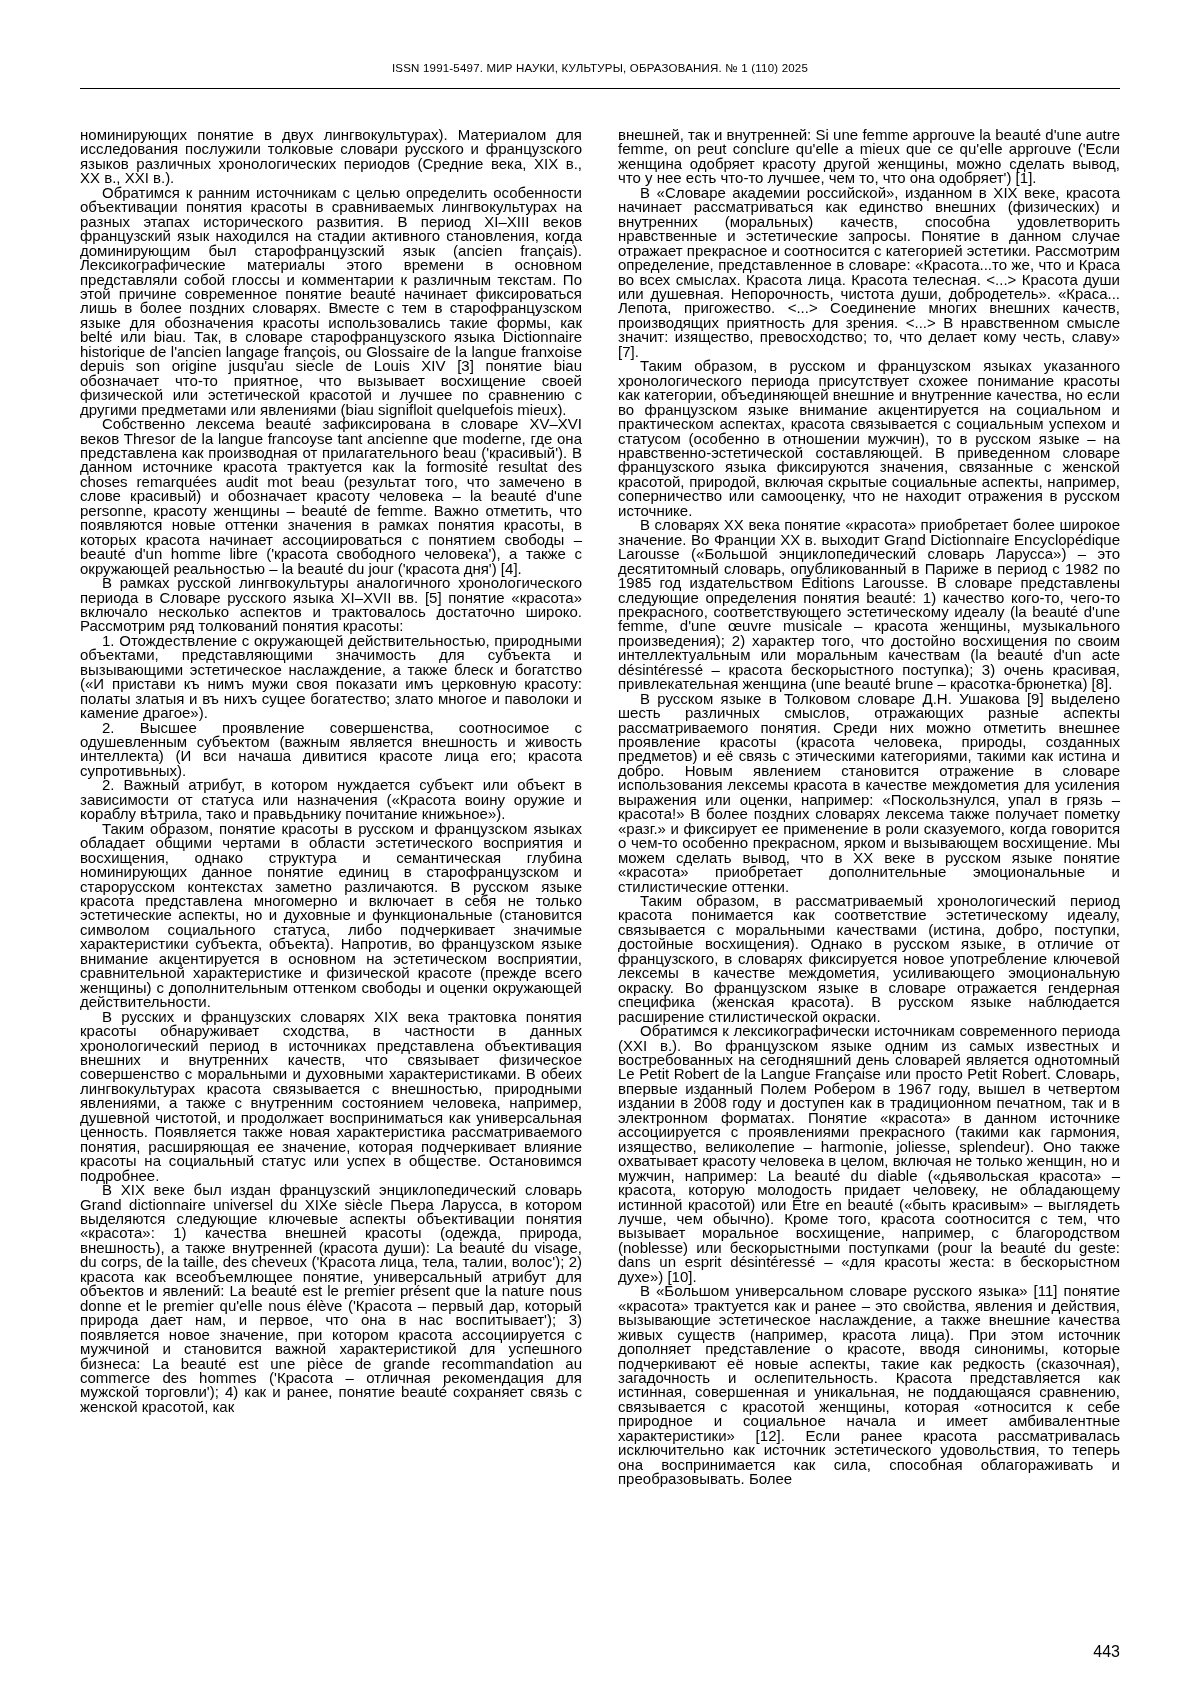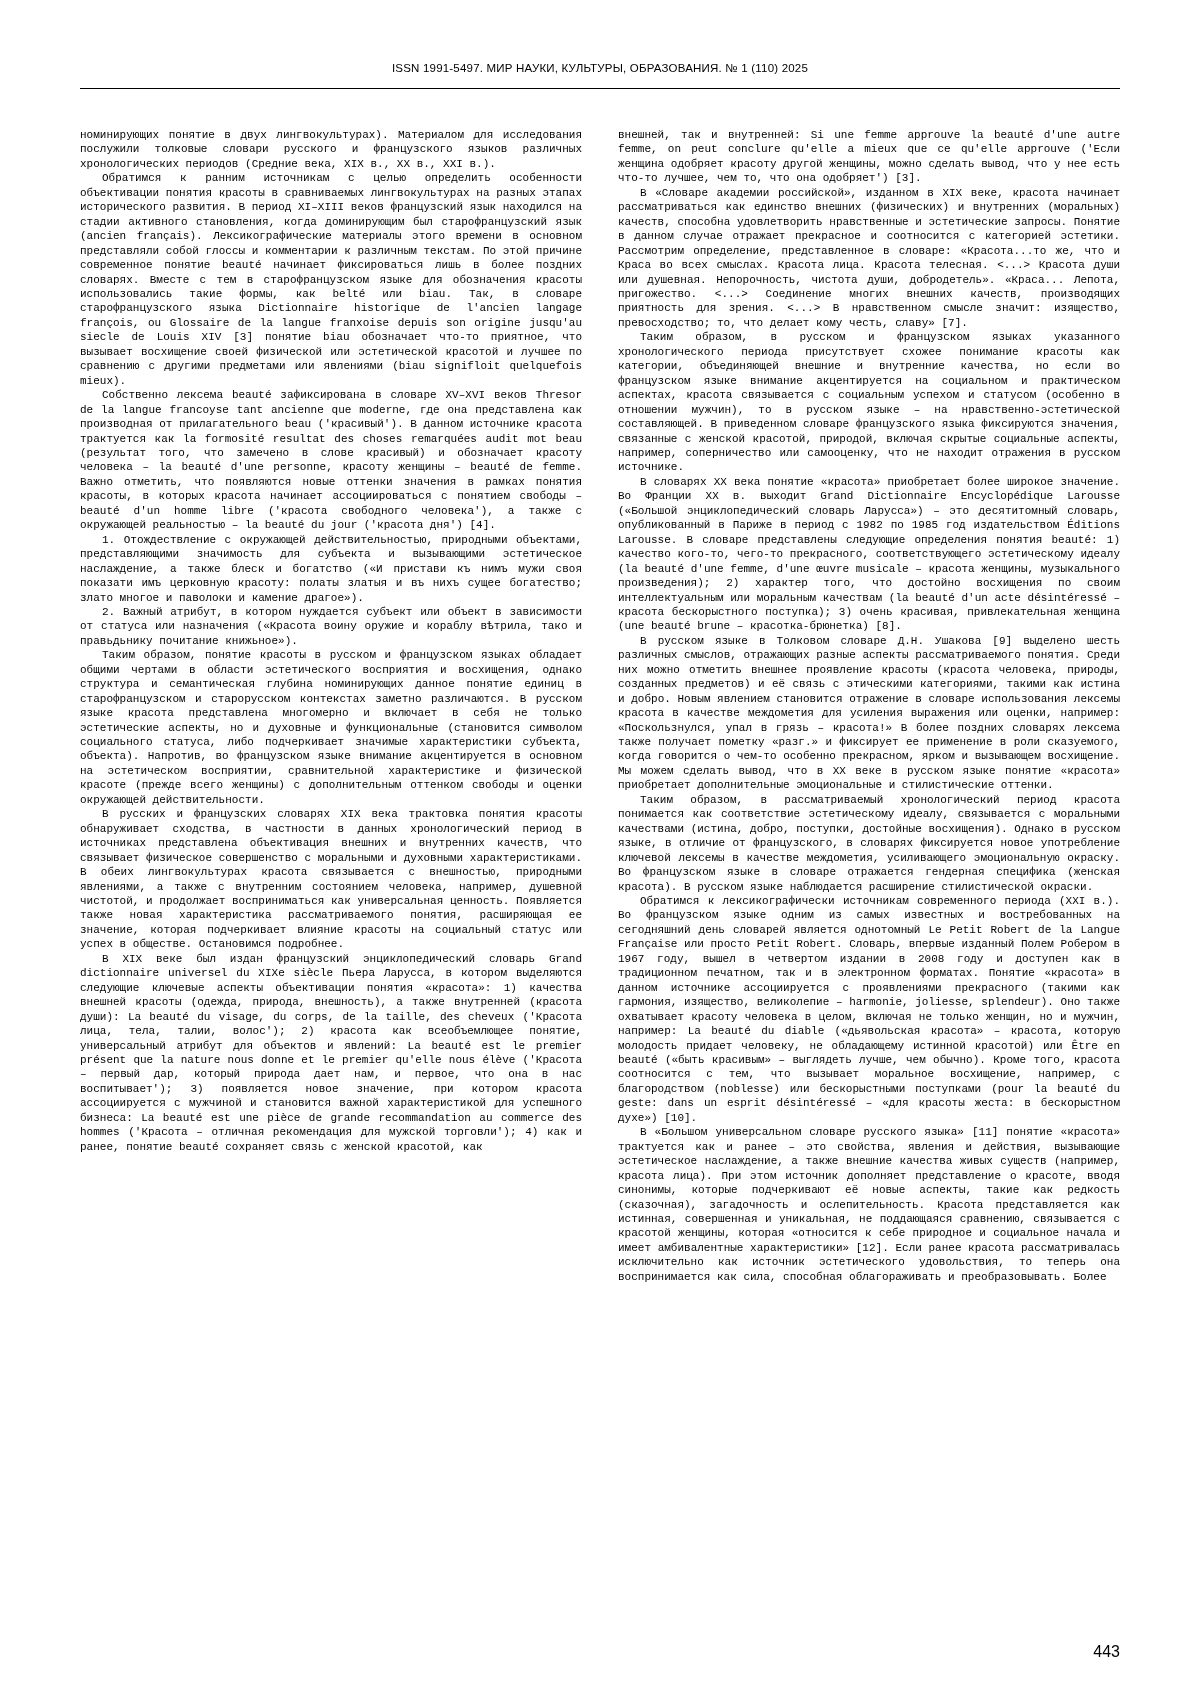--- a/index.html
+++ b/index.html
@@ -43,26 +43,25 @@
     position: absolute;
     top: 128px;
     left: 80px;
     right: 80px;
     bottom: 70px;
     display: flex;
     gap: 36px;
   }
   .col {
     width: 502px;
-    font-size: 11px;
+    font-size: 15px;
     line-height: 14.45px;
     text-align: justify;
     text-justify: inter-word;
     hyphens: auto;
-    font-family: Liberation Mono, monospace;
   }
   .col p {
     margin: 0;
     text-indent: 22px;
   }
   .col p.noindent {
     text-indent: 0;
   }
   .col p.num {
     text-indent: 22px;
@@ -81,29 +80,31 @@
 
   <div class="header">ISSN 1991-5497. МИР НАУКИ, КУЛЬТУРЫ, ОБРАЗОВАНИЯ. № 1 (110) 2025</div>
   <div class="header-rule"></div>
 
   <div class="columns">
 
     <div class="col">
       <p class="noindent">номинирующих понятие в двух лингвокультурах). Материалом для исследования послужили толковые словари русского и французского языков различных хронологических периодов (Средние века, XIX в., XX в., XXI в.).</p>
       <p>Обратимся к ранним источникам с целью определить особенности объективации понятия красоты в сравниваемых лингвокультурах на разных этапах исторического развития. В период XI–XIII веков французский язык находился на стадии активного становления, когда доминирующим был старофранцузский язык (ancien français). Лексикографические материалы этого времени в основном представляли собой глоссы и комментарии к различным текстам. По этой причине современное понятие beauté начинает фиксироваться лишь в более поздних словарях. Вместе с тем в старофранцузском языке для обозначения красоты использовались такие формы, как belté или biau. Так, в словаре старофранцузского языка Dictionnaire historique de l'ancien langage françois, ou Glossaire de la langue franxoise depuis son origine jusqu'au siecle de Louis XIV [3] понятие biau обозначает что-то приятное, что вызывает восхищение своей физической или эстетической красотой и лучшее по сравнению с другими предметами или явлениями (biau signifloit quelquefois mieux).</p>
       <p>Собственно лексема beauté зафиксирована в словаре XV–XVI веков Thresor de la langue francoyse tant ancienne que moderne, где она представлена как производная от прилагательного beau ('красивый'). В данном источнике красота трактуется как la formosité resultat des choses remarquées audit mot beau (результат того, что замечено в слове красивый) и обозначает красоту человека – la beauté d'une personne, красоту женщины – beauté de femme. Важно отметить, что появляются новые оттенки значения в рамках понятия красоты, в которых красота начинает ассоциироваться с понятием свободы – beauté d'un homme libre ('красота свободного человека'), а также с окружающей реальностью – la beauté du jour ('красота дня') [4].</p>
+      <p>В рамках русской лингвокультуры аналогичного хронологического периода в Словаре русского языка XI–XVII вв. [5] понятие «красота» включало несколько аспектов и трактовалось достаточно широко. Рассмотрим ряд толкований понятия красоты:</p>
       <p class="num">1. Отождествление с окружающей действительностью, природными объектами, представляющими значимость для субъекта и вызывающими эстетическое наслаждение, а также блеск и богатство («И пристави къ нимъ мужи своя показати имъ церковную красоту: полаты златыя и въ нихъ сущее богатество; злато многое и паволоки и камение драгое»).</p>
+      <p class="num">2. Высшее проявление совершенства, соотносимое с одушевленным субъектом (важным является внешность и живость интеллекта) (И вси начаша дивитися красоте лица его; красота супротивьных).</p>
       <p class="num">2. Важный атрибут, в котором нуждается субъект или объект в зависимости от статуса или назначения («Красота воину оружие и кораблу вѣтрила, тако и правьдьнику почитание книжьное»).</p>
       <p>Таким образом, понятие красоты в русском и французском языках обладает общими чертами в области эстетического восприятия и восхищения, однако структура и семантическая глубина номинирующих данное понятие единиц в старофранцузском и старорусском контекстах заметно различаются. В русском языке красота представлена многомерно и включает в себя не только эстетические аспекты, но и духовные и функциональные (становится символом социального статуса, либо подчеркивает значимые характеристики субъекта, объекта). Напротив, во французском языке внимание акцентируется в основном на эстетическом восприятии, сравнительной характеристике и физической красоте (прежде всего женщины) с дополнительным оттенком свободы и оценки окружающей действительности.</p>
       <p>В русских и французских словарях XIX века трактовка понятия красоты обнаруживает сходства, в частности в данных хронологический период в источниках представлена объективация внешних и внутренних качеств, что связывает физическое совершенство с моральными и духовными характеристиками. В обеих лингвокультурах красота связывается с внешностью, природными явлениями, а также с внутренним состоянием человека, например, душевной чистотой, и продолжает восприниматься как универсальная ценность. Появляется также новая характеристика рассматриваемого понятия, расширяющая ее значение, которая подчеркивает влияние красоты на социальный статус или успех в обществе. Остановимся подробнее.</p>
       <p>В XIX веке был издан французский энциклопедический словарь Grand dictionnaire universel du XIXe siècle Пьера Ларусса, в котором выделяются следующие ключевые аспекты объективации понятия «красота»: 1) качества внешней красоты (одежда, природа, внешность), а также внутренней (красота души): La beauté du visage, du corps, de la taille, des cheveux ('Красота лица, тела, талии, волос'); 2) красота как всеобъемлющее понятие, универсальный атрибут для объектов и явлений: La beauté est le premier présent que la nature nous donne et le premier qu'elle nous élève ('Красота – первый дар, который природа дает нам, и первое, что она в нас воспитывает'); 3) появляется новое значение, при котором красота ассоциируется с мужчиной и становится важной характеристикой для успешного бизнеса: La beauté est une pièce de grande recommandation au commerce des hommes ('Красота – отличная рекомендация для мужской торговли'); 4) как и ранее, понятие beauté сохраняет связь с женской красотой, как</p>
     </div>
 
     <div class="col">
-      <p class="noindent">внешней, так и внутренней: Si une femme approuve la beauté d'une autre femme, on peut conclure qu'elle a mieux que ce qu'elle approuve ('Если женщина одобряет красоту другой женщины, можно сделать вывод, что у нее есть что-то лучшее, чем то, что она одобряет') [3].</p>
+      <p class="noindent">внешней, так и внутренней: Si une femme approuve la beauté d'une autre femme, on peut conclure qu'elle a mieux que ce qu'elle approuve ('Если женщина одобряет красоту другой женщины, можно сделать вывод, что у нее есть что-то лучшее, чем то, что она одобряет') [1].</p>
       <p>В «Словаре академии российской», изданном в XIX веке, красота начинает рассматриваться как единство внешних (физических) и внутренних (моральных) качеств, способна удовлетворить нравственные и эстетические запросы. Понятие в данном случае отражает прекрасное и соотносится с категорией эстетики. Рассмотрим определение, представленное в словаре: «Красота...то же, что и Краса во всех смыслах. Красота лица. Красота телесная. &lt;...&gt; Красота души или душевная. Непорочность, чистота души, добродетель». «Краса... Лепота, пригожество. &lt;...&gt; Соединение многих внешних качеств, производящих приятность для зрения. &lt;...&gt; В нравственном смысле значит: изящество, превосходство; то, что делает кому честь, славу» [7].</p>
       <p>Таким образом, в русском и французском языках указанного хронологического периода присутствует схожее понимание красоты как категории, объединяющей внешние и внутренние качества, но если во французском языке внимание акцентируется на социальном и практическом аспектах, красота связывается с социальным успехом и статусом (особенно в отношении мужчин), то в русском языке – на нравственно-эстетической составляющей. В приведенном словаре французского языка фиксируются значения, связанные с женской красотой, природой, включая скрытые социальные аспекты, например, соперничество или самооценку, что не находит отражения в русском источнике.</p>
       <p>В словарях XX века понятие «красота» приобретает более широкое значение. Во Франции XX в. выходит Grand Dictionnaire Encyclopédique Larousse («Большой энциклопедический словарь Ларусса») – это десятитомный словарь, опубликованный в Париже в период с 1982 по 1985 год издательством Éditions Larousse. В словаре представлены следующие определения понятия beauté: 1) качество кого-то, чего-то прекрасного, соответствующего эстетическому идеалу (la beauté d'une femme, d'une œuvre musicale – красота женщины, музыкального произведения); 2) характер того, что достойно восхищения по своим интеллектуальным или моральным качествам (la beauté d'un acte désintéressé – красота бескорыстного поступка); 3) очень красивая, привлекательная женщина (une beauté brune – красотка-брюнетка) [8].</p>
       <p>В русском языке в Толковом словаре Д.Н. Ушакова [9] выделено шесть различных смыслов, отражающих разные аспекты рассматриваемого понятия. Среди них можно отметить внешнее проявление красоты (красота человека, природы, созданных предметов) и её связь с этическими категориями, такими как истина и добро. Новым явлением становится отражение в словаре использования лексемы красота в качестве междометия для усиления выражения или оценки, например: «Поскользнулся, упал в грязь – красота!» В более поздних словарях лексема также получает пометку «разг.» и фиксирует ее применение в роли сказуемого, когда говорится о чем-то особенно прекрасном, ярком и вызывающем восхищение. Мы можем сделать вывод, что в XX веке в русском языке понятие «красота» приобретает дополнительные эмоциональные и стилистические оттенки.</p>
       <p>Таким образом, в рассматриваемый хронологический период красота понимается как соответствие эстетическому идеалу, связывается с моральными качествами (истина, добро, поступки, достойные восхищения). Однако в русском языке, в отличие от французского, в словарях фиксируется новое употребление ключевой лексемы в качестве междометия, усиливающего эмоциональную окраску. Во французском языке в словаре отражается гендерная специфика (женская красота). В русском языке наблюдается расширение стилистической окраски.</p>
       <p>Обратимся к лексикографически источникам современного периода (XXI в.). Во французском языке одним из самых известных и востребованных на сегодняшний день словарей является однотомный Le Petit Robert de la Langue Française или просто Petit Robert. Словарь, впервые изданный Полем Робером в 1967 году, вышел в четвертом издании в 2008 году и доступен как в традиционном печатном, так и в электронном форматах. Понятие «красота» в данном источнике ассоциируется с проявлениями прекрасного (такими как гармония, изящество, великолепие – harmonie, joliesse, splendeur). Оно также охватывает красоту человека в целом, включая не только женщин, но и мужчин, например: La beauté du diable («дьявольская красота» – красота, которую молодость придает человеку, не обладающему истинной красотой) или Être en beauté («быть красивым» – выглядеть лучше, чем обычно). Кроме того, красота соотносится с тем, что вызывает моральное восхищение, например, с благородством (noblesse) или бескорыстными поступками (pour la beauté du geste: dans un esprit désintéressé – «для красоты жеста: в бескорыстном духе») [10].</p>
       <p>В «Большом универсальном словаре русского языка» [11] понятие «красота» трактуется как и ранее – это свойства, явления и действия, вызывающие эстетическое наслаждение, а также внешние качества живых существ (например, красота лица). При этом источник дополняет представление о красоте, вводя синонимы, которые подчеркивают её новые аспекты, такие как редкость (сказочная), загадочность и ослепительность. Красота представляется как истинная, совершенная и уникальная, не поддающаяся сравнению, связывается с красотой женщины, которая «относится к себе природное и социальное начала и имеет амбивалентные характеристики» [12]. Если ранее красота рассматривалась исключительно как источник эстетического удовольствия, то теперь она воспринимается как сила, способная облагораживать и преобразовывать. Более</p>
     </div>
 
   </div>

